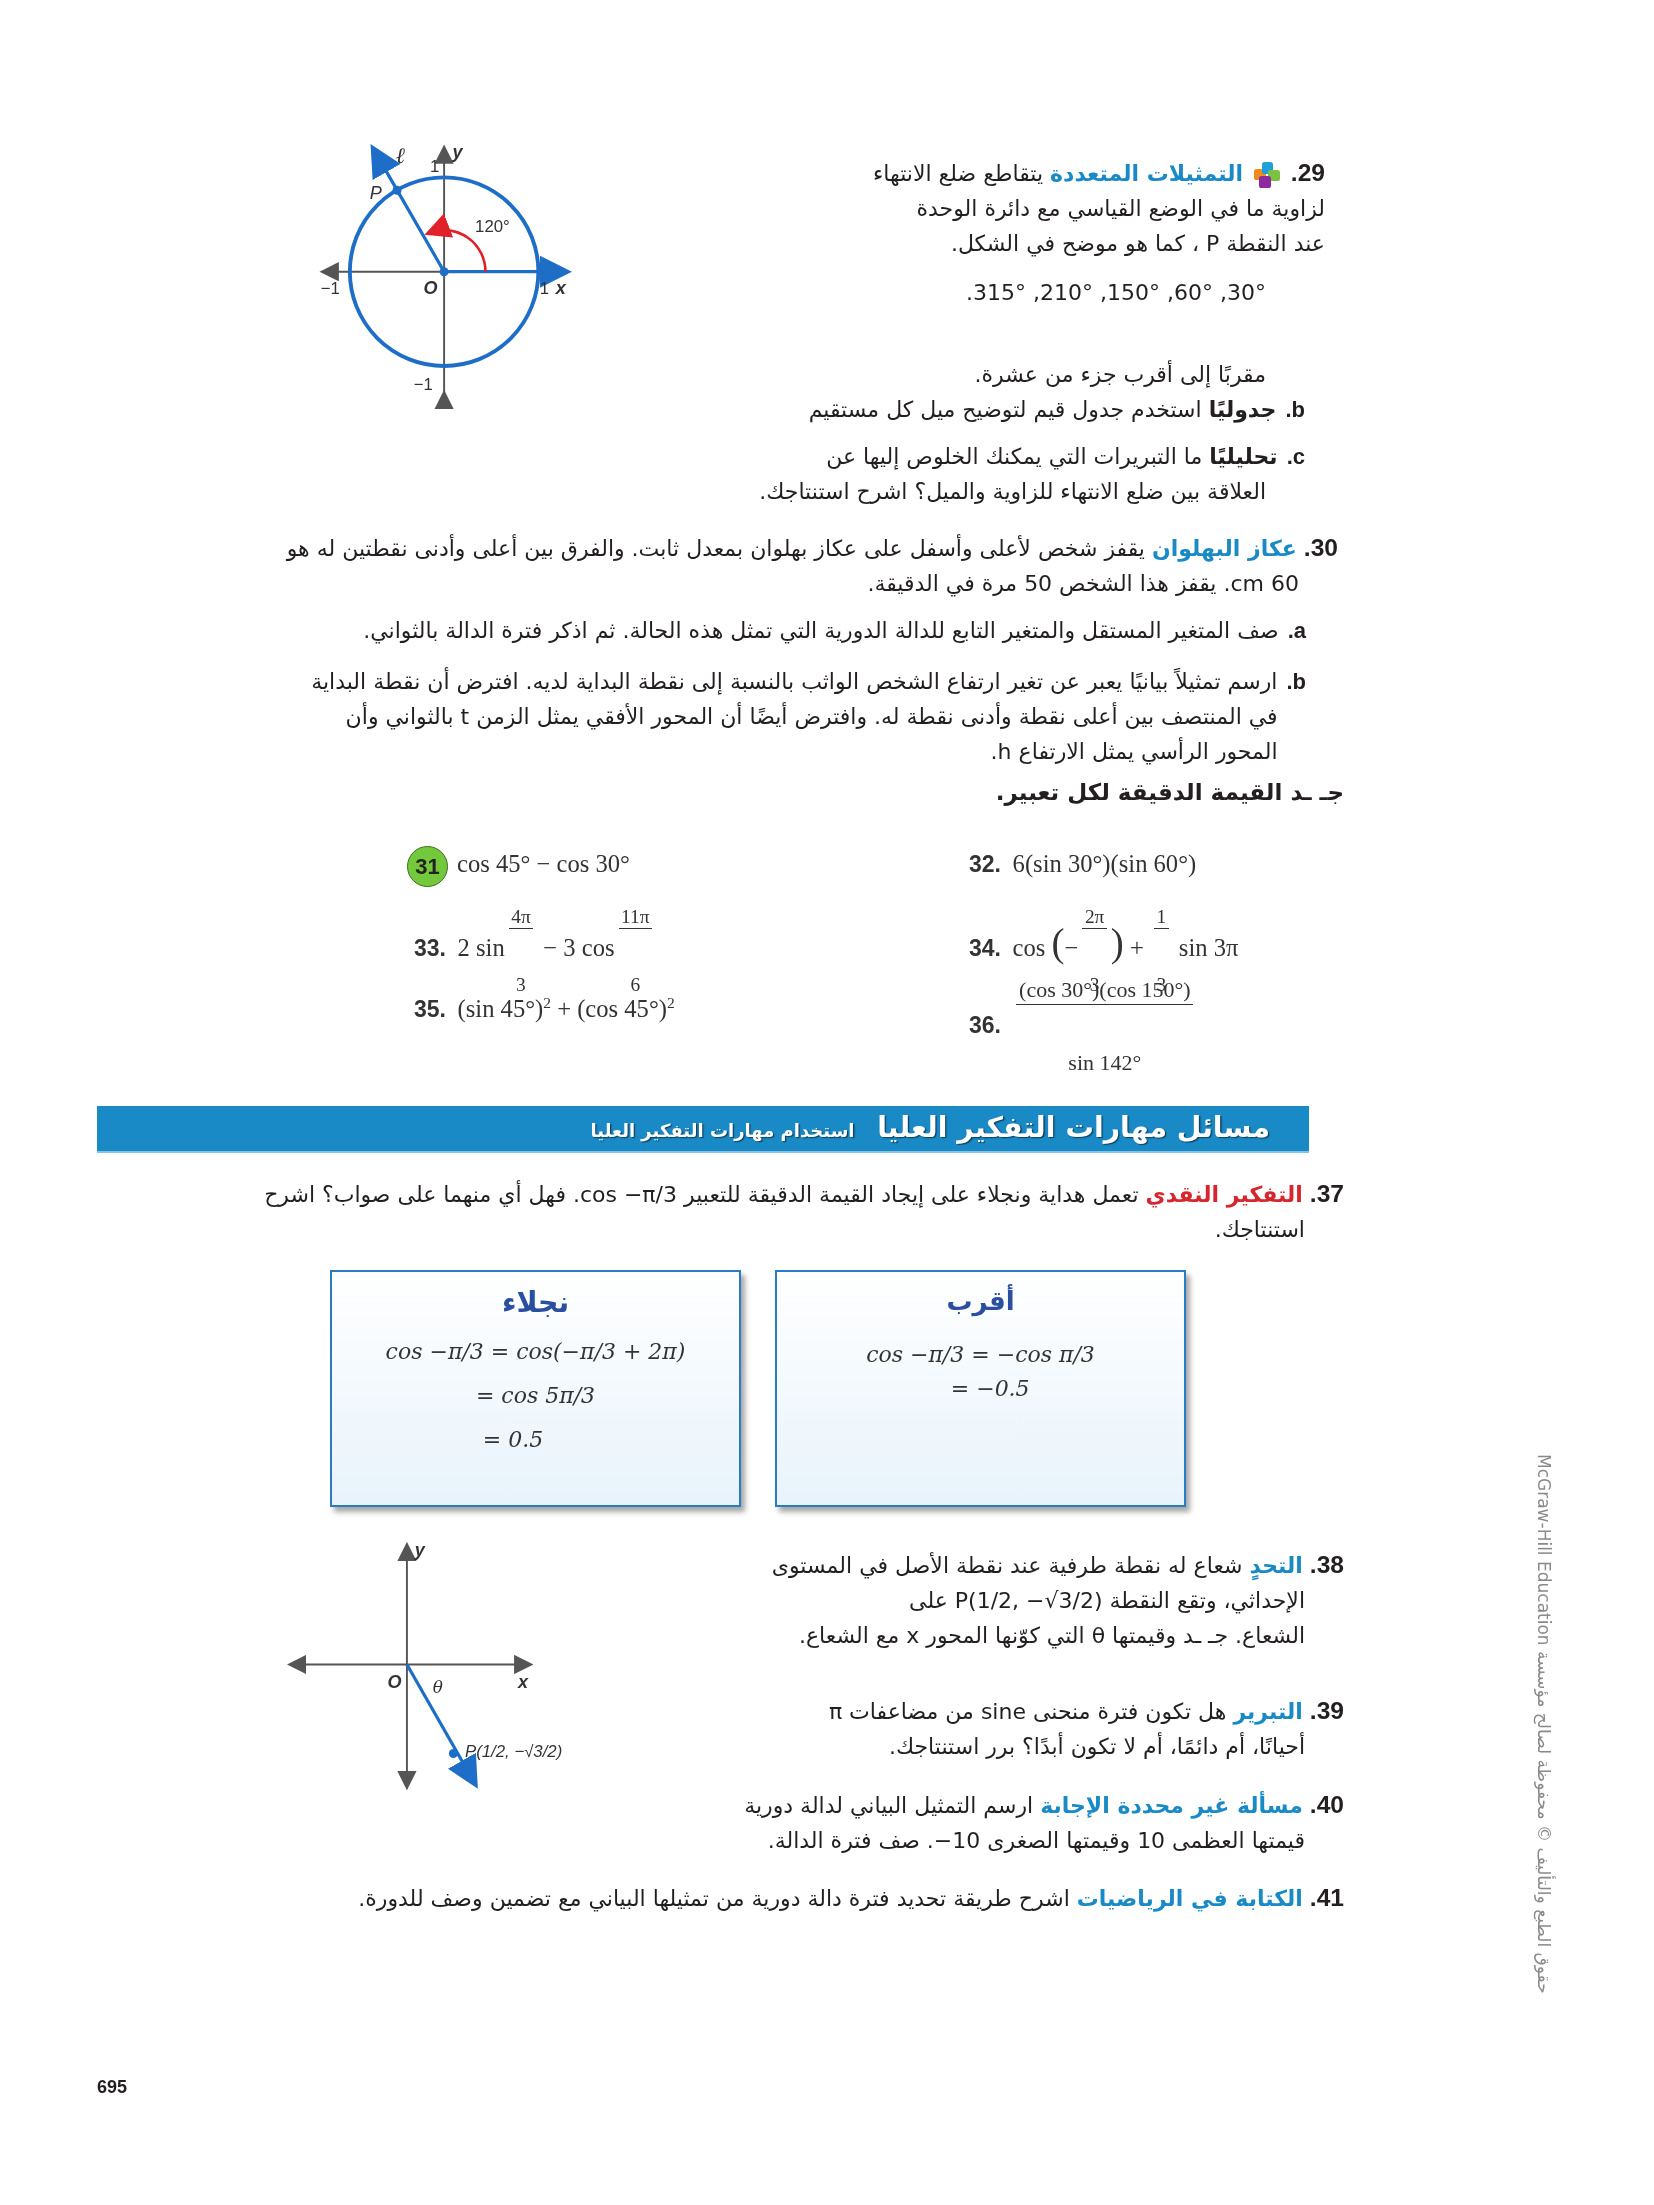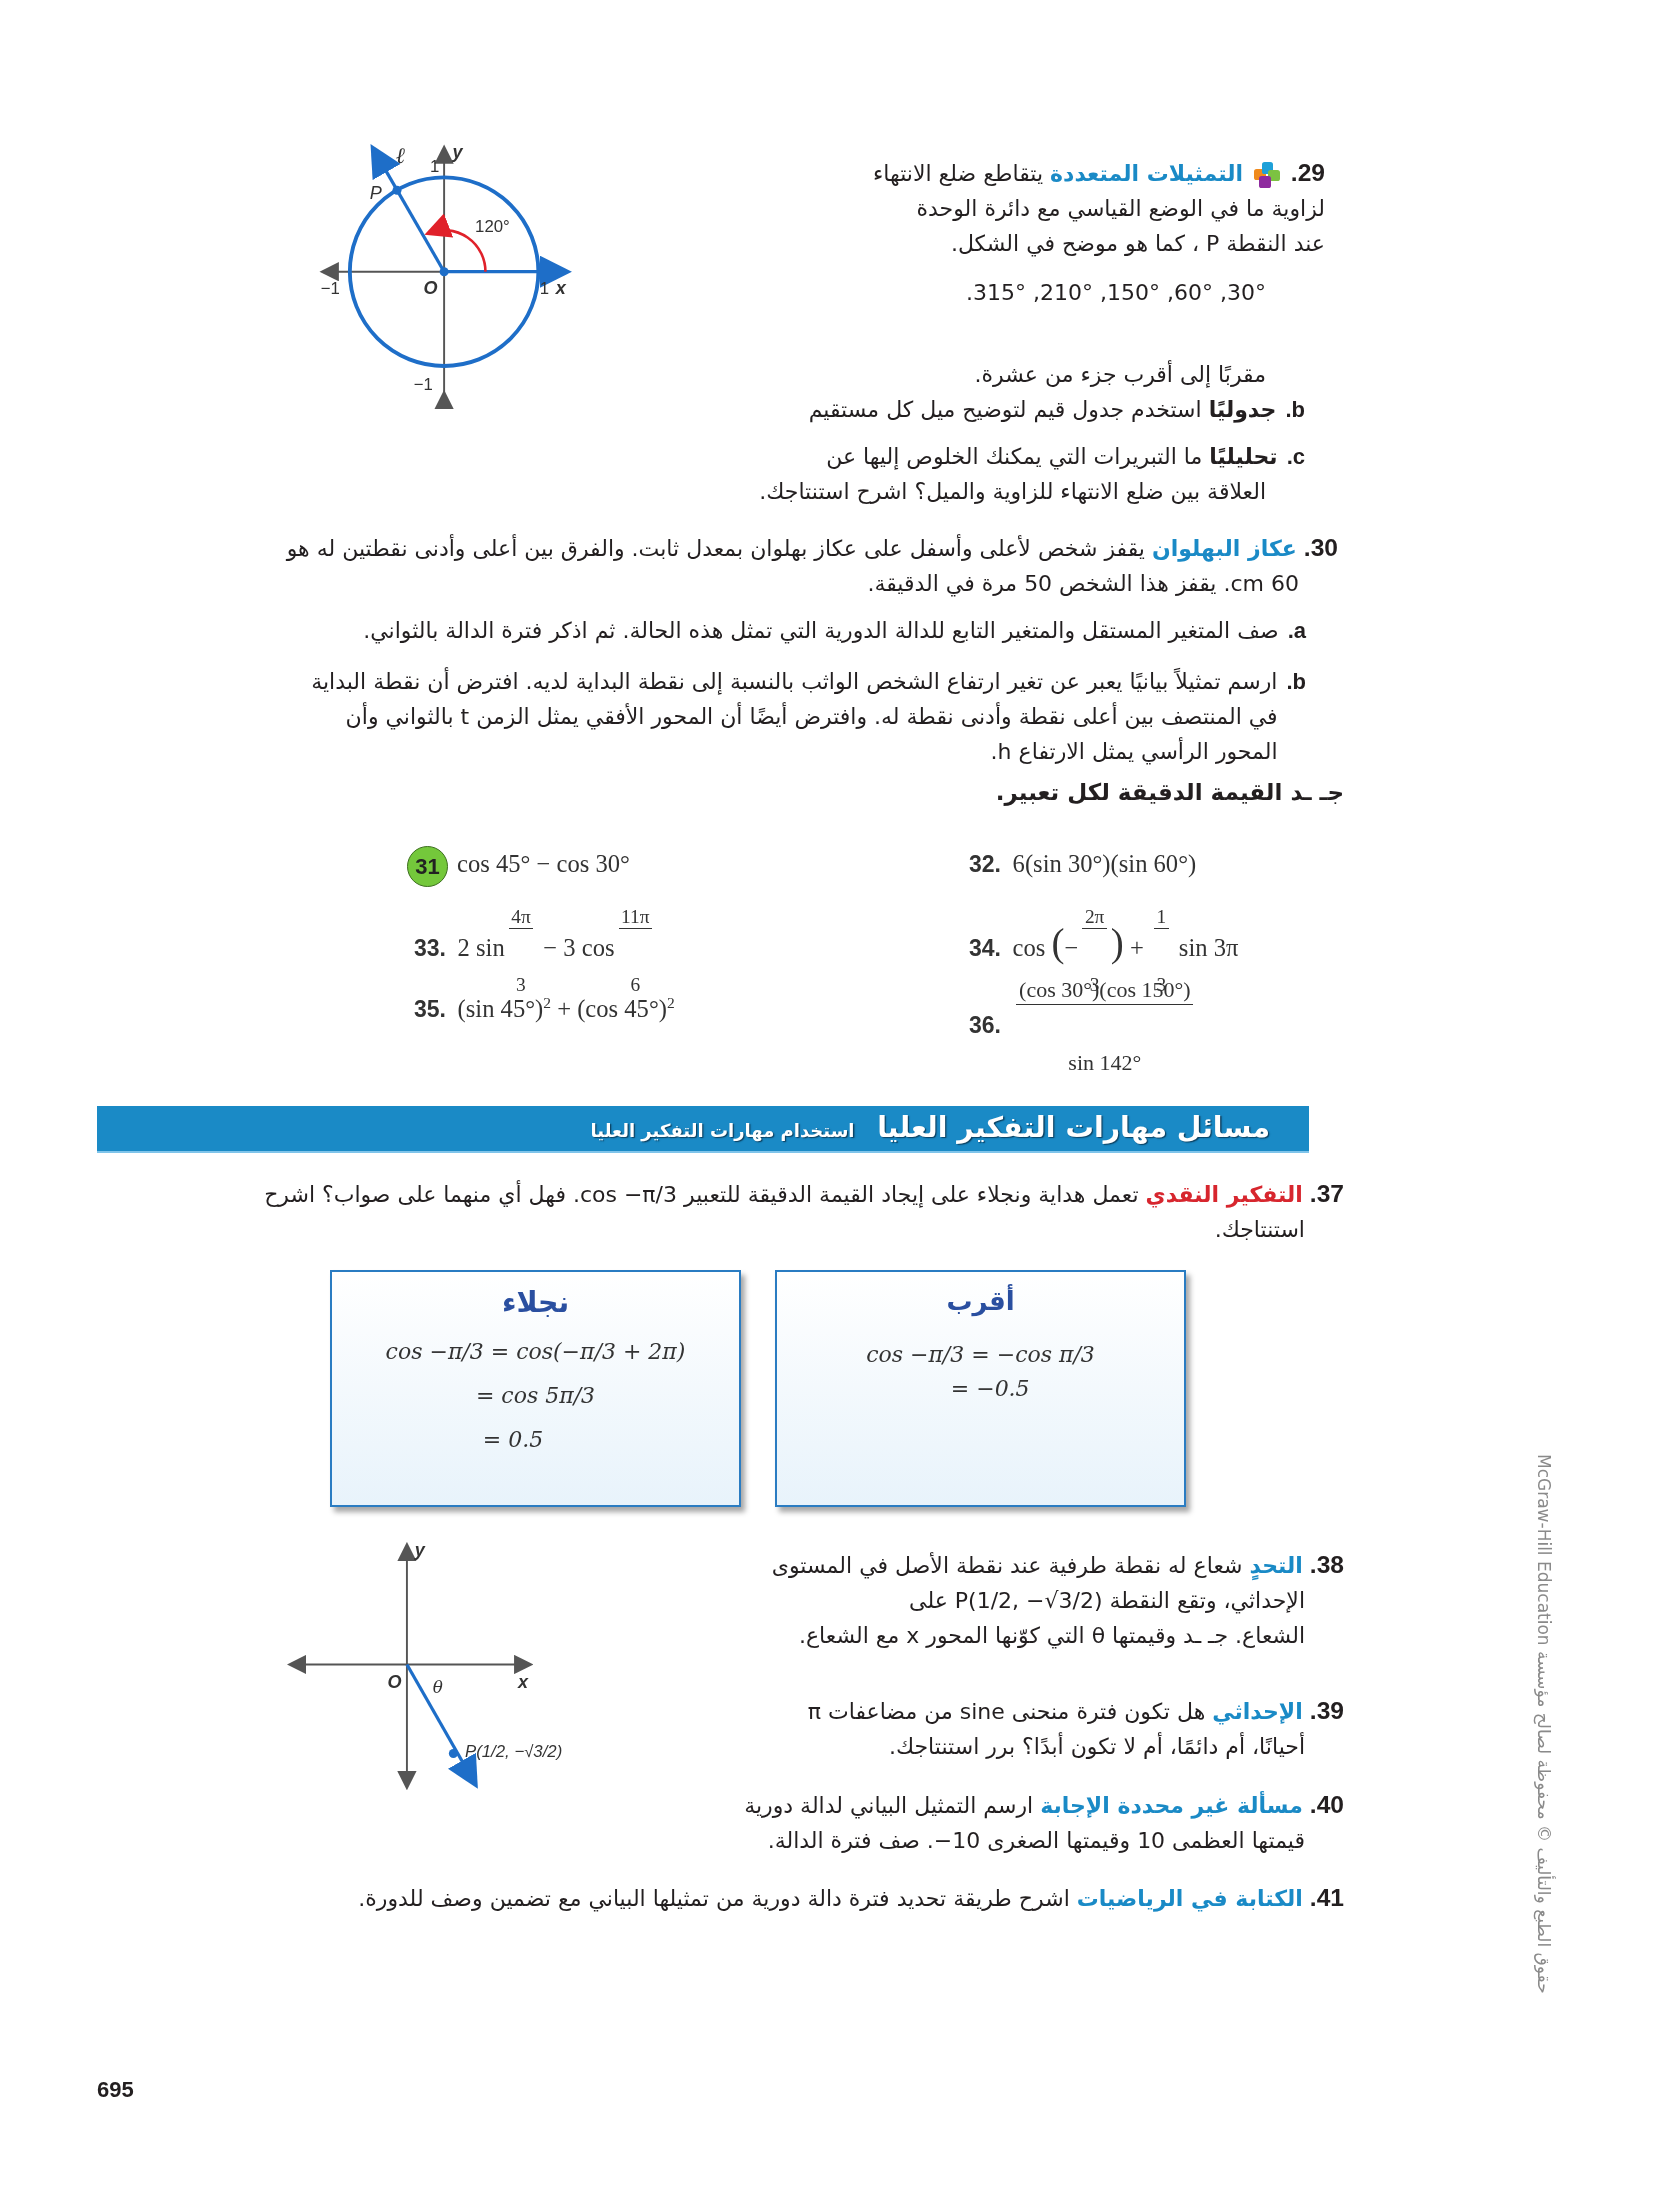--- a/index.html
+++ b/index.html
@@ -181,28 +181,28 @@
   <text x="250" y="240" font-family="DejaVu Serif, serif" font-style="italic" font-size="26" fill="#333">θ</text>
   <text x="300" y="340" font-family="Liberation Sans, sans-serif" font-style="italic" font-size="26" fill="#333">P(1/2, −√3/2)</text>
 </svg>
 
 <div class="abs rtl q-text" style="left:672px; top:1547px; width:672px;">
   <div><span class="num">38.</span> <span class="blue">التحدٍ</span> <span>شعاع له نقطة طرفية عند نقطة الأصل في المستوى</span></div>
   <div style="padding-right:39px;">الإحداثي، وتقع النقطة P(1/2, −√3/2) على</div>
   <div style="padding-right:39px;">الشعاع. جـ ـد وقيمتها θ التي كوّنها المحور x مع الشعاع.</div>
 </div>
 <div class="abs rtl q-text" style="left:672px; top:1693px; width:672px;">
-  <div><span class="num">39.</span> <span class="blue">الإحداثي</span> <span>هل تكون فترة منحنى sine من مضاعفات π</span></div>
+  <div><span class="num">39.</span> <span class="blue">التبرير</span> <span>هل تكون فترة منحنى sine من مضاعفات π</span></div>
   <div style="padding-right:39px;">أحيانًا، أم دائمًا، أم لا تكون أبدًا؟ برر استنتاجك.</div>
 </div>
 <div class="abs rtl q-text" style="left:672px; top:1787px; width:672px;">
   <div><span class="num">40.</span> <span class="blue">مسألة غير محددة الإجابة</span> <span>ارسم التمثيل البياني لدالة دورية</span></div>
   <div style="padding-right:39px;">قيمتها العظمى 10 وقيمتها الصغرى 10−. صف فترة الدالة.</div>
 </div>
 <div class="abs rtl q-text" style="left:233px; top:1880px; width:1111px;">
   <div><span class="num">41.</span> <span class="blue">الكتابة في الرياضيات</span> <span>اشرح طريقة تحديد فترة دالة دورية من تمثيلها البياني مع تضمين وصف للدورة.</span></div>
 </div>
 
-<div class="abs" style="left:97px; top:2077px; font-family:'Liberation Sans', sans-serif; font-weight:bold; font-size:22px;">695</div>
+<div class="abs" style="left:97px; top:2077px; font-family:'Liberation Sans', sans-serif; font-weight:bold; font-size:18px;">695</div>
 <div class="abs" style="left:1547px; top:1454px; width:32px; height:614px;">
   <div style="position:absolute; left:0; top:0; transform-origin:0 0; transform: translate(6.5px, 0) rotate(90deg); white-space:nowrap; font-size:17px; color:#8a8a8a; direction:rtl;">حقوق الطبع والتأليف © محفوظة لصالح مؤسسة McGraw-Hill Education</div>
 </div>
 
 
 </body></html>

